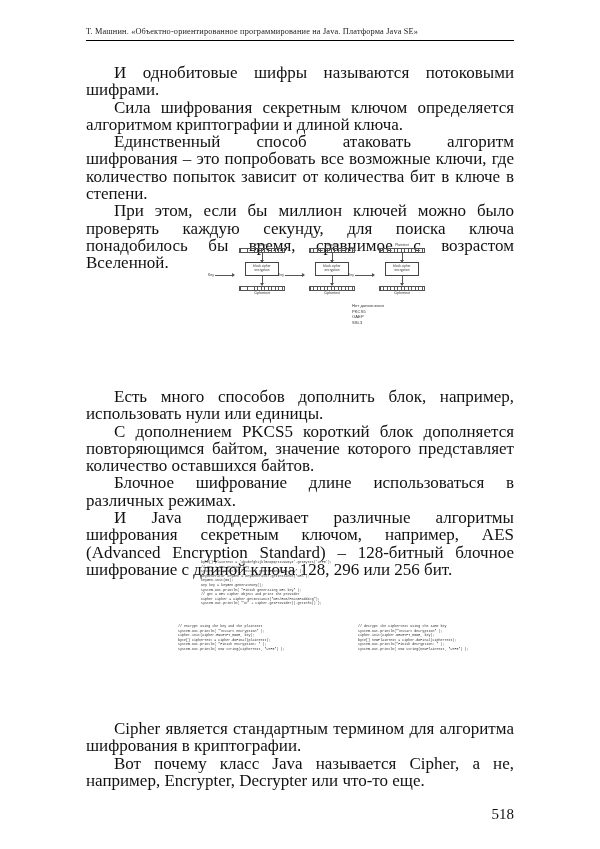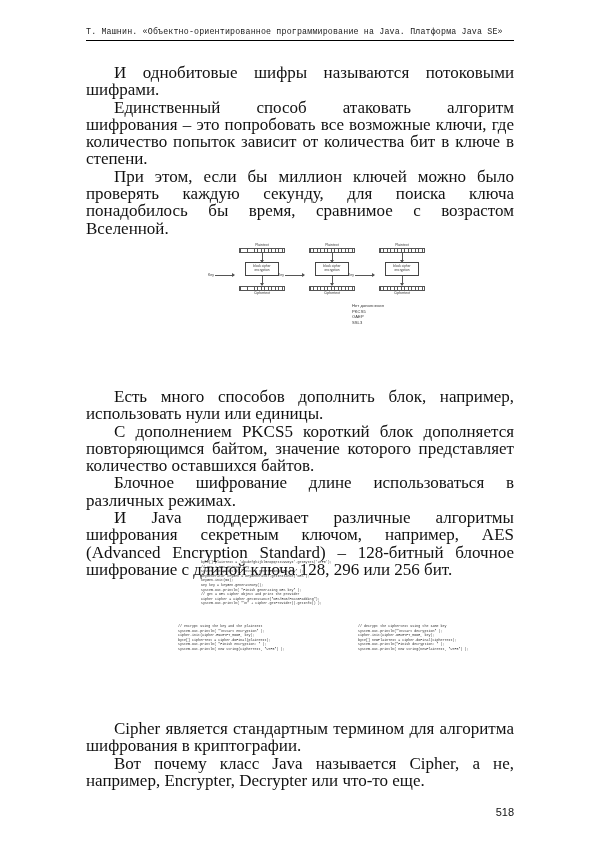--- a/index.html
+++ b/index.html
@@ -20,21 +20,21 @@
     box-sizing: border-box;
   }
   
   .header {
     position: absolute;
     left: 86px;
     top: 26px;
     width: 428px;
   }
   .header-text {
-    font-family: Liberation Mono, monospace;
+    font-family: Liberation Serif, serif;
     font-size: 8.3px;
     line-height: 11px;
     color: #1b1b1b;
     white-space: nowrap;
     letter-spacing: 0.02em;
   }
   .header-rule {
     margin-top: 3px;
     border-top: 1.4px solid #000;
     width: 100%;
@@ -196,37 +196,38 @@
     width: 336px;
     display: flex;
     gap: 28px;
   }
   .code-col { width: 152px; }
   
   .pagenum {
     position: absolute;
     right: 86px;
     top: 806px;
-    font-family: Liberation Sans, sans-serif;
-    font-size: 11px;
+    font-family: Liberation Serif, serif;
+    font-size: 15px;
     color: #111;
   }
 </style>
 </head>
 <body>
 
 <div class="page">
 
   <div class="header">
     <div class="header-text">Т.  Машнин.  «Объектно-ориентированное программирование на Java. Платформа Java SE»</div>
     <div class="header-rule"></div>
   </div>
 
   <div class="body">
     <p class="para">И однобитовые шифры называются потоковыми шифрами.</p>
+    <p class="para">Сила шифрования секретным ключом определяется алгоритмом криптографии и длиной ключа.</p>
     <p class="para">Единственный способ атаковать алгоритм шифрования – это попробовать все возможные ключи, где количество попыток зависит от количества бит в ключе в степени.</p>
     <p class="para">При этом, если бы миллион ключей можно было проверять каждую секунду, для поиска ключа понадобилось бы время, сравнимое с возрастом Вселенной.</p>
   </div>
 
   <div class="figure">
     <div class="diagram">
 
       <div class="chain c1">
         <div class="lbl">Plaintext</div>
         <div class="bitrow"></div>

